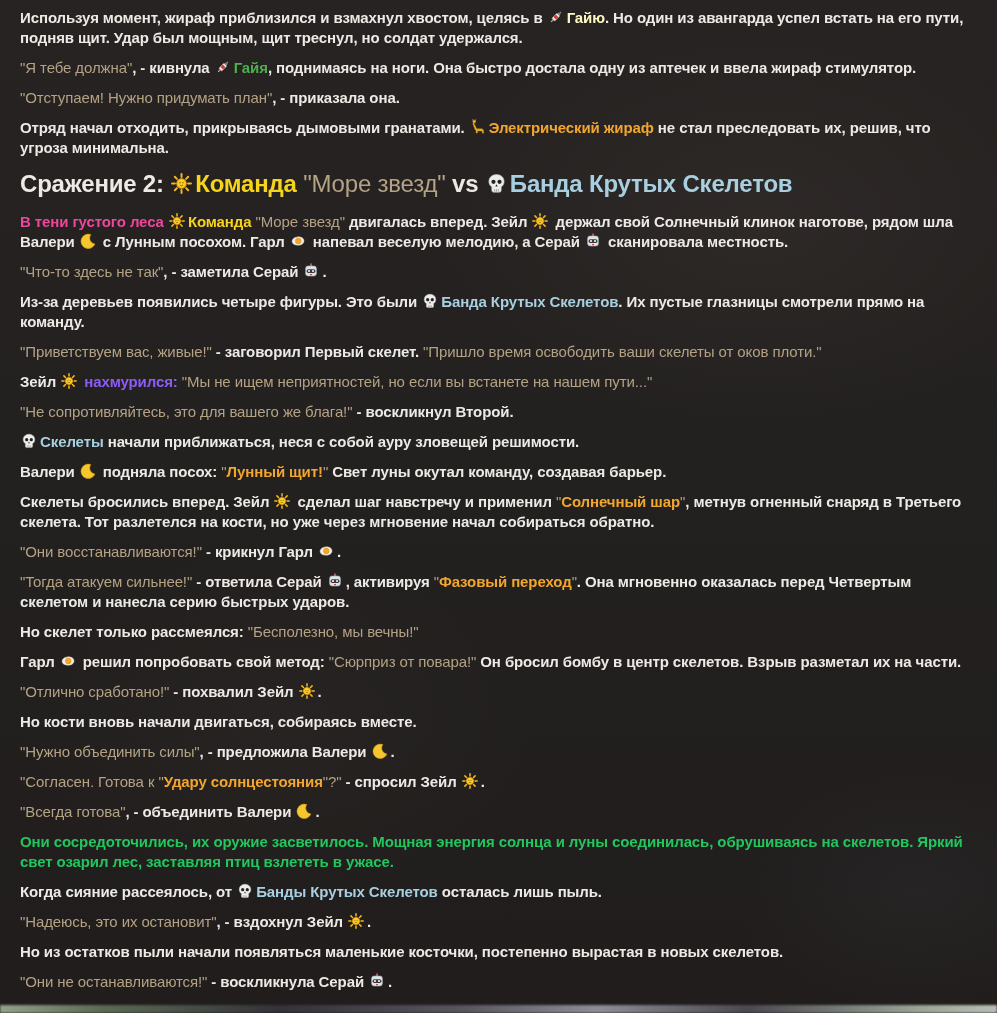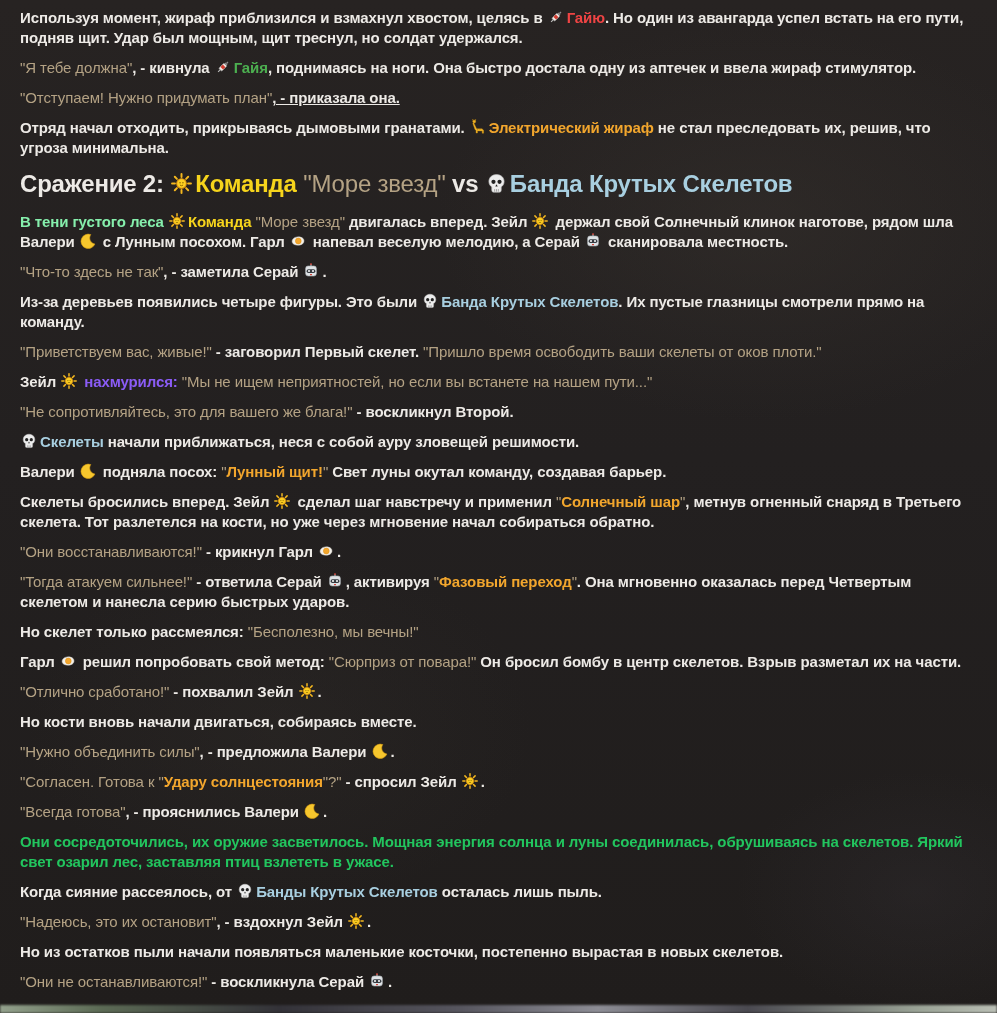--- a/index.html
+++ b/index.html
@@ -50,31 +50,31 @@
   <div class="bottom-glimpse"></div>
   <main class="content">
       <p><span class="seg s-n" style="color: rgb(237, 234, 230);">Используя момент, жираф приблизился и взмахнул хвостом, целясь в </span><span class="icon"><svg viewBox="0 0 16 16">
             <g transform="rotate(-45 8 8)">
               <line x1="1" y1="8" x2="4" y2="8" stroke="#bdbdbd" stroke-width="1.1"></line>
               <rect x="4" y="5.9" width="7.4" height="4.2" rx="1" fill="#efece7" stroke="#9b9b9b" stroke-width="0.6"></rect>
               <rect x="6.2" y="6.2" width="3.4" height="3.6" fill="#d23b2f"></rect>
               <rect x="11.4" y="6.6" width="1.6" height="2.8" fill="#8c8c8c"></rect>
               <line x1="13" y1="8" x2="15" y2="8" stroke="#8c8c8c" stroke-width="1.4"></line>
             </g>
-          </svg></span><span class="seg s-g" style="color: #ef4444;">Гайю</span><span class="seg s-n" style="color: rgb(237, 234, 230);">. Но один из авангарда успел встать на его пути, подняв щит. Удар был мощным, щит треснул, но солдат удержался.</span></p>
+          </svg></span><span class="seg s-g" style="color: #fef9c3;">Гайю</span><span class="seg s-n" style="color: rgb(237, 234, 230);">. Но один из авангарда успел встать на его пути, подняв щит. Удар был мощным, щит треснул, но солдат удержался.</span></p>
       <p><span class="seg s-q" style="color: rgb(180, 162, 132);">"Я тебе должна"</span><span class="seg s-n" style="color: rgb(237, 234, 230);">, - кивнула </span><span class="icon"><svg viewBox="0 0 16 16">
             <g transform="rotate(-45 8 8)">
               <line x1="1" y1="8" x2="4" y2="8" stroke="#bdbdbd" stroke-width="1.1"></line>
               <rect x="4" y="5.9" width="7.4" height="4.2" rx="1" fill="#efece7" stroke="#9b9b9b" stroke-width="0.6"></rect>
               <rect x="6.2" y="6.2" width="3.4" height="3.6" fill="#d23b2f"></rect>
               <rect x="11.4" y="6.6" width="1.6" height="2.8" fill="#8c8c8c"></rect>
               <line x1="13" y1="8" x2="15" y2="8" stroke="#8c8c8c" stroke-width="1.4"></line>
             </g>
           </svg></span><span class="seg s-g" style="color: rgb(76, 175, 80);">Гайя</span><span class="seg s-n" style="color: rgb(237, 234, 230);">, поднимаясь на ноги. Она быстро достала одну из аптечек и ввела жираф стимулятор.</span></p>
-      <p><span class="seg s-q" style="color: rgb(180, 162, 132);">"Отступаем! Нужно придумать план"</span><span class="seg s-n" style="color: rgb(237, 234, 230); text-decoration: underline;">, - приказала она.</span></p>
+      <p><span class="seg s-q" style="color: rgb(180, 162, 132);">"Отступаем! Нужно придумать план"</span><span class="seg s-n" style="color: rgb(237, 234, 230);">, - приказала она.</span></p>
       <p><span class="seg s-n" style="color: rgb(237, 234, 230);">Отряд начал отходить, прикрываясь дымовыми гранатами. </span><span class="icon"><svg viewBox="0 0 16 16">
             <g fill="#f0b429" stroke="#c98e0f" stroke-width="0.4">
               <circle cx="4.2" cy="2.4" r="1.5"></circle>
               <path d="M3.4 1.2l-.8-1 .5 1.6zM5 1.2l.8-1-.5 1.6z"></path>
               <path d="M3.6 3.4L6.6 9.8H12l1.6 1.4v3h-1.4v-2.3h-4.7V14H6v-2.6l-1-1L2.8 4.4z"></path>
             </g>
             <circle cx="7.6" cy="10.8" r="0.45" fill="#9c6d0a"></circle>
             <circle cx="10" cy="10.6" r="0.45" fill="#9c6d0a"></circle>
           </svg></span><span class="seg s-a" style="color: rgb(242, 166, 45);">Электрический жираф</span><span class="seg s-n" style="color: rgb(237, 234, 230);"> не стал преследовать их, решив, что угроза минимальна.</span></p>
       <h2><span class="seg s-n" style="color: rgb(237, 234, 230);">Сражение 2: </span><span class="icon"><svg viewBox="0 0 16 16">
@@ -96,21 +96,21 @@
             <path d="M8 1.2c3.5 0 5.8 2.3 5.8 5.3 0 1.9-.9 3.3-2.2 4.1v2.6a1.4 1.4 0 0 1-1.4 1.4H5.8a1.4 1.4 0 0 1-1.4-1.4v-2.6C3.1 9.8 2.2 8.4 2.2 6.5c0-3 2.3-5.3 5.8-5.3z" fill="#ececec" stroke="#b9b9b9" stroke-width="0.5"></path>
             <circle cx="5.7" cy="6.7" r="1.6" fill="#222222"></circle>
             <circle cx="10.3" cy="6.7" r="1.6" fill="#222222"></circle>
             <path d="M8 8.6l.9 1.6H7.1z" fill="#222222"></path>
             <g stroke="#9d9d9d" stroke-width="0.7">
               <line x1="6.6" y1="12.3" x2="6.6" y2="14.2"></line>
               <line x1="8" y1="12.3" x2="8" y2="14.2"></line>
               <line x1="9.4" y1="12.3" x2="9.4" y2="14.2"></line>
             </g>
           </svg></span><span class="seg s-b" style="color: rgb(168, 207, 224);">Банда Крутых Скелетов</span></h2>
-      <p><span class="seg s-n" style="color: #86efac;">В тени густого леса </span><span class="icon"><svg viewBox="0 0 16 16">
+      <p><span class="seg s-n" style="color: #ec4899;">В тени густого леса </span><span class="icon"><svg viewBox="0 0 16 16">
             <g stroke="#f5b81e" stroke-width="1.5" stroke-linecap="round">
               <line x1="8" y1="0.8" x2="8" y2="3"></line>
               <line x1="8" y1="13" x2="8" y2="15.2"></line>
               <line x1="0.8" y1="8" x2="3" y2="8"></line>
               <line x1="13" y1="8" x2="15.2" y2="8"></line>
               <line x1="2.9" y1="2.9" x2="4.5" y2="4.5"></line>
               <line x1="11.5" y1="11.5" x2="13.1" y2="13.1"></line>
               <line x1="2.9" y1="13.1" x2="4.5" y2="11.5"></line>
               <line x1="11.5" y1="4.5" x2="13.1" y2="2.9"></line>
             </g>
@@ -262,21 +262,21 @@
               <line x1="2.9" y1="2.9" x2="4.5" y2="4.5"></line>
               <line x1="11.5" y1="11.5" x2="13.1" y2="13.1"></line>
               <line x1="2.9" y1="13.1" x2="4.5" y2="11.5"></line>
               <line x1="11.5" y1="4.5" x2="13.1" y2="2.9"></line>
             </g>
             <circle cx="8" cy="8" r="3.6" fill="#fcd022" stroke="#e89b12" stroke-width="0.8"></circle>
             <circle cx="6.9" cy="7.5" r="0.55" fill="#8a6400"></circle>
             <circle cx="9.1" cy="7.5" r="0.55" fill="#8a6400"></circle>
             <path d="M6.8 9.2q1.2 1 2.4 0" stroke="#8a6400" stroke-width="0.7" fill="none"></path>
           </svg></span><span class="seg s-n" style="color: rgb(237, 234, 230);">.</span></p>
-      <p><span class="seg s-q" style="color: rgb(180, 162, 132);">"Всегда готова"</span><span class="seg s-n" style="color: rgb(237, 234, 230);">, - прояснились Валери </span><span class="icon"><svg viewBox="0 0 16 16">
+      <p><span class="seg s-q" style="color: rgb(180, 162, 132);">"Всегда готова"</span><span class="seg s-n" style="color: rgb(237, 234, 230);">, - объединить Валери </span><span class="icon"><svg viewBox="0 0 16 16">
             <path d="M10.8 1.6A7.2 7.2 0 1 0 14.9 11 6 6 0 0 1 10.8 1.6z" fill="#f6c62d" stroke="#d99e12" stroke-width="0.6"></path>
           </svg></span><span class="seg s-n" style="color: rgb(237, 234, 230);">.</span></p>
       <p><span class="seg s-n" style="color: #22c55e;">Они сосредоточились, их оружие засветилось. Мощная энергия солнца и луны соединилась, обрушиваясь на скелетов. Яркий свет озарил лес, заставляя птиц взлететь в ужасе.</span></p>
       <p><span class="seg s-n" style="color: rgb(237, 234, 230);">Когда сияние рассеялось, от </span><span class="icon"><svg viewBox="0 0 16 16">
             <path d="M8 1.2c3.5 0 5.8 2.3 5.8 5.3 0 1.9-.9 3.3-2.2 4.1v2.6a1.4 1.4 0 0 1-1.4 1.4H5.8a1.4 1.4 0 0 1-1.4-1.4v-2.6C3.1 9.8 2.2 8.4 2.2 6.5c0-3 2.3-5.3 5.8-5.3z" fill="#ececec" stroke="#b9b9b9" stroke-width="0.5"></path>
             <circle cx="5.7" cy="6.7" r="1.6" fill="#222222"></circle>
             <circle cx="10.3" cy="6.7" r="1.6" fill="#222222"></circle>
             <path d="M8 8.6l.9 1.6H7.1z" fill="#222222"></path>
             <g stroke="#9d9d9d" stroke-width="0.7">
               <line x1="6.6" y1="12.3" x2="6.6" y2="14.2"></line>

